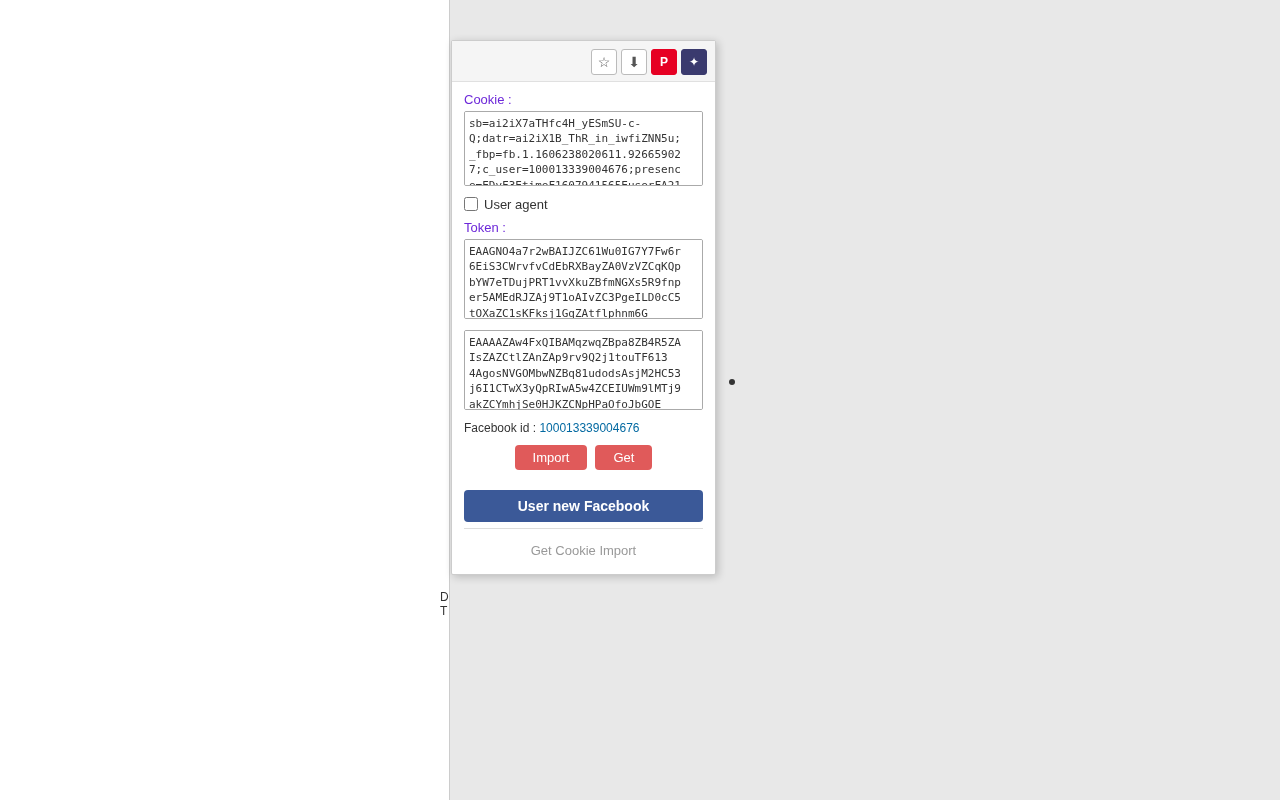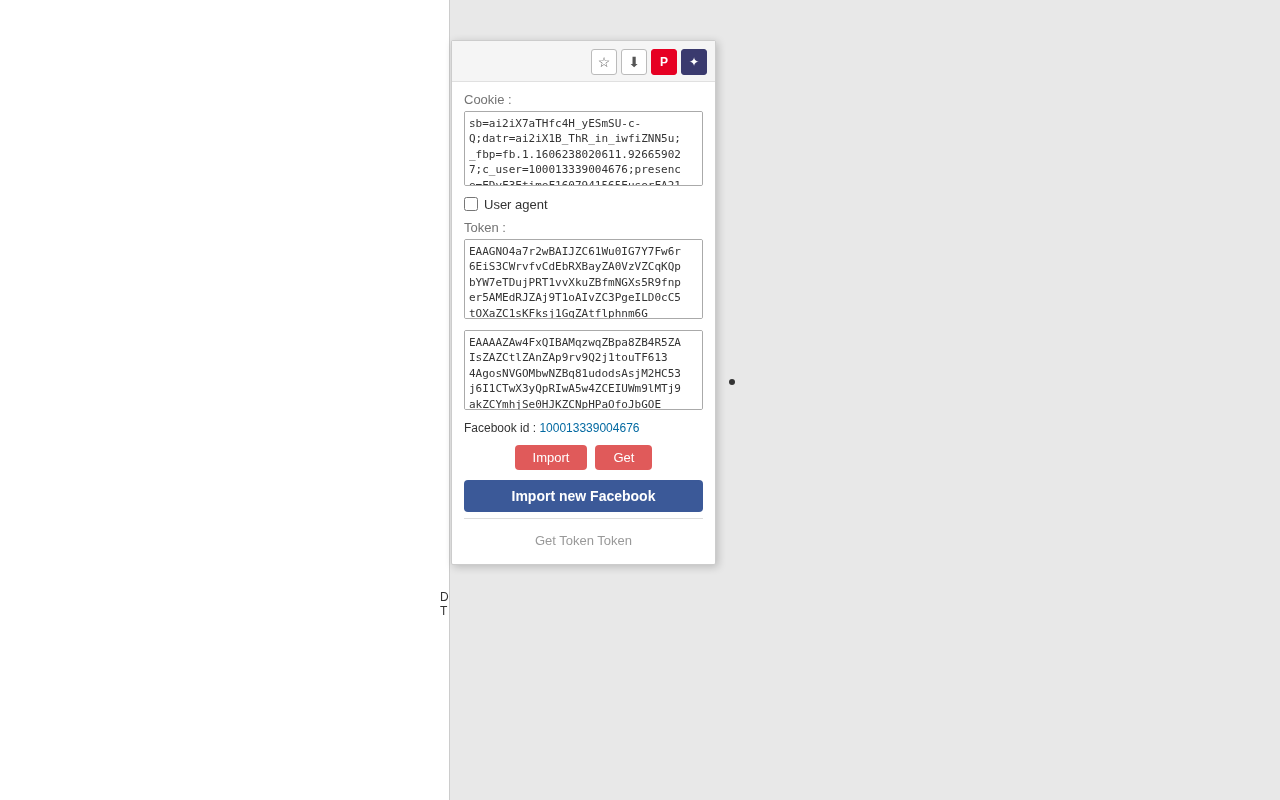--- a/index.html
+++ b/index.html
@@ -76,21 +76,21 @@
       color: #555;
     }
 
     
     .popup-body {
       padding: 10px 12px;
     }
 
     .field-label {
       font-size: 13px;
-      color: #737373;
+      color: #6d28d9;
       margin-bottom: 4px;
       font-weight: normal;
     }
 
     .text-area-container {
       position: relative;
       margin-bottom: 8px;
     }
 
     .text-area {
@@ -136,21 +136,21 @@
     }
 
     .facebook-id-value {
       color: #0369a1;
     }
 
     .button-row {
       display: flex;
       gap: 8px;
       justify-content: center;
-      margin-bottom: 10px;
+      margin-bottom: 20px;
     }
 
     .btn-import {
       background: #e05a5a;
       color: #fff;
       border: none;
       border-radius: 4px;
       padding: 5px 18px;
       font-size: 13px;
       cursor: pointer;
@@ -291,26 +291,26 @@
 
       <div class="facebook-id-row">
         <span>Facebook id : </span><span class="facebook-id-value">100013339004676</span>
       </div>
 
       <div class="button-row">
         <button class="btn-import">Import</button>
         <button class="btn-get">Get</button>
       </div>
 
-      <button class="btn-login-new">Import new Facebook</button>
+      <button class="btn-login-new">User new Facebook</button>
 
 
       <hr class="divider">
 
-      <button class="btn-get-cookie">Get Token Token</button>
+      <button class="btn-get-cookie">Get Cookie Import</button>
 
     </div>
 
     <div class="dot-decoration"></div>
 
   </div>
 
 </div>
 
 </body></html>

